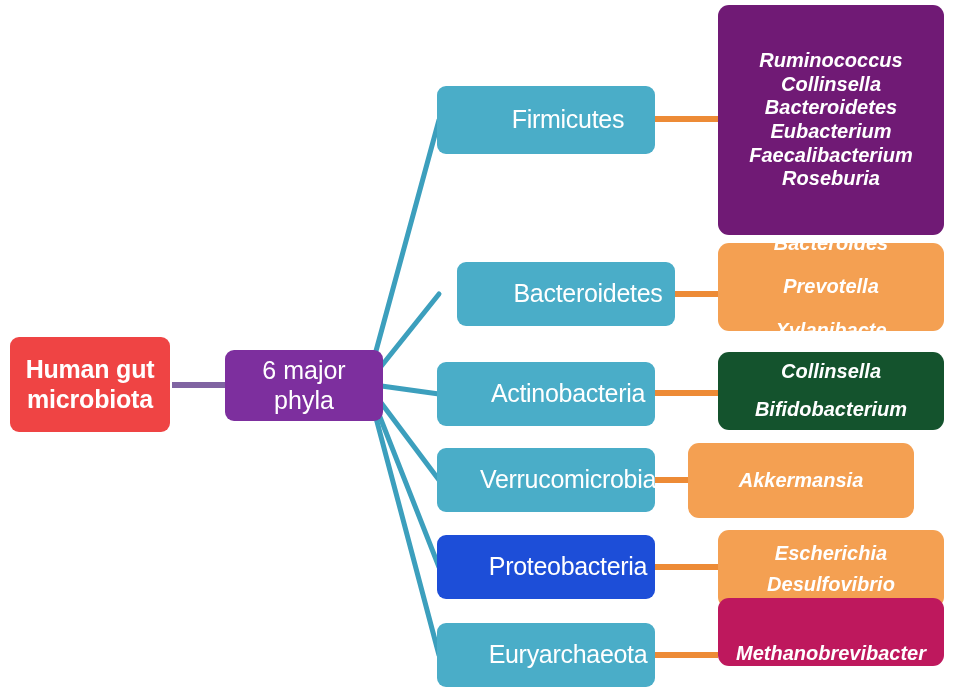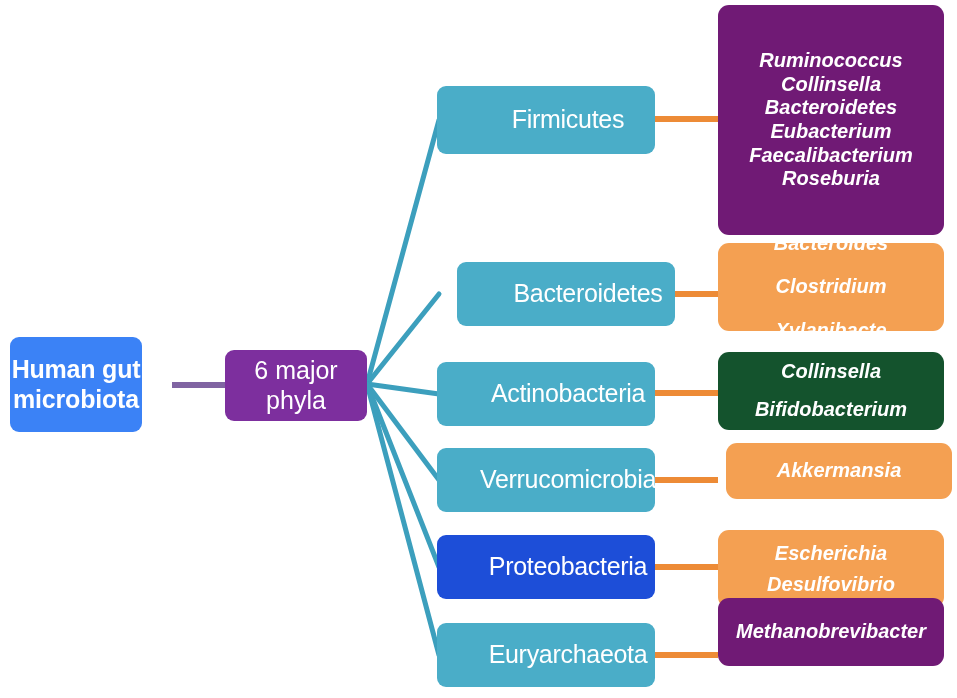--- a/index.html
+++ b/index.html
@@ -90,26 +90,26 @@
       <line x1="367" y1="384" x2="439" y2="394" stroke="#3c9fbd" stroke-width="5" stroke-linecap="round"></line>
       <line x1="655" y1="393" x2="718" y2="393" stroke="#ed8b36" stroke-width="6" stroke-linecap="butt"></line>
       <line x1="367" y1="384" x2="439" y2="480" stroke="#3c9fbd" stroke-width="5" stroke-linecap="round"></line>
       <line x1="655" y1="480" x2="718" y2="480" stroke="#ed8b36" stroke-width="6" stroke-linecap="butt"></line>
       <line x1="367" y1="384" x2="439" y2="567" stroke="#3c9fbd" stroke-width="5" stroke-linecap="round"></line>
       <line x1="655" y1="567" x2="718" y2="567" stroke="#ed8b36" stroke-width="6" stroke-linecap="butt"></line>
       <line x1="367" y1="384" x2="439" y2="655" stroke="#3c9fbd" stroke-width="5" stroke-linecap="round"></line>
       <line x1="655" y1="655" x2="718" y2="655" stroke="#ed8b36" stroke-width="6" stroke-linecap="butt"></line>
     </svg>
 
-  <div class="node node-root" style="left: 10px; top: 337px; width: 132px; height: 95px; background: #3b82f6;">
+  <div class="node node-root" style="left: 10px; top: 337px; width: 160px; height: 95px; background: #ef4444;">
     <span class="line">Human gut</span>
     <span class="line">microbiota</span>
   </div>
 
-  <div class="node node-hub" style="left: 225px; top: 350px; width: 142px; height: 71px; background: rgb(125, 47, 158);">
+  <div class="node node-hub" style="left: 225px; top: 350px; width: 158px; height: 71px; background: rgb(125, 47, 158);">
     <span class="line">6 major</span>
     <span class="line">phyla</span>
   </div>
 
   <div id="branch-nodes">
       <div class="node node-phylum" style="background: rgb(74, 173, 200); left: 437px; top: 86px; width: 218px; height: 68px;">
         <span>Firmicutes</span>
       </div>
       <div class="node node-genera" style="background: #701a75; left: 718px; top: 5px; width: 226px; height: 230px; justify-content: center;">
         <span class="genus-line">Ruminococcus</span>
@@ -117,44 +117,44 @@
         <span class="genus-line">Bacteroidetes</span>
         <span class="genus-line">Eubacterium</span>
         <span class="genus-line">Faecalibacterium</span>
         <span class="genus-line">Roseburia</span>
       </div>
       <div class="node node-phylum" style="background: rgb(74, 173, 200); left: 457px; top: 262px; width: 218px; height: 64px;">
         <span>Bacteroidetes</span>
       </div>
       <div class="node node-genera" style="background: rgb(244, 160, 82); left: 718px; top: 243px; width: 226px; height: 88px; row-gap: 20px;">
         <span class="genus-line">Bacteroides</span>
-        <span class="genus-line">Clostridium</span>
+        <span class="genus-line">Prevotella</span>
         <span class="genus-line">Xylanibacte</span>
       </div>
       <div class="node node-phylum" style="background: rgb(74, 173, 200); left: 437px; top: 362px; width: 218px; height: 64px;">
         <span>Actinobacteria</span>
       </div>
       <div class="node node-genera" style="background: #14532d; left: 718px; top: 352px; width: 226px; height: 78px; row-gap: 14px;">
         <span class="genus-line">Collinsella</span>
         <span class="genus-line">Bifidobacterium</span>
       </div>
       <div class="node node-phylum" style="background: rgb(74, 173, 200); left: 437px; top: 448px; width: 218px; height: 64px;">
         <span>Verrucomicrobia</span>
       </div>
-      <div class="node node-genera" style="background: rgb(244, 160, 82); left: 726px; top: 443px; width: 226px; height: 56px; row-gap: 14px;">
+      <div class="node node-genera" style="background: rgb(244, 160, 82); left: 688px; top: 443px; width: 226px; height: 75px; row-gap: 14px;">
         <span class="genus-line">Akkermansia</span>
       </div>
       <div class="node node-phylum" style="background: #1d4ed8; left: 437px; top: 535px; width: 218px; height: 64px;">
         <span>Proteobacteria</span>
       </div>
       <div class="node node-genera" style="background: rgb(244, 160, 82); left: 718px; top: 530px; width: 226px; height: 78px; row-gap: 7px;">
         <span class="genus-line">Escherichia</span>
         <span class="genus-line">Desulfovibrio</span>
       </div>
       <div class="node node-phylum" style="background: rgb(74, 173, 200); left: 437px; top: 623px; width: 218px; height: 64px;">
         <span>Euryarchaeota</span>
       </div>
-      <div class="node node-genera" style="background: #701a75; left: 718px; top: 598px; width: 226px; height: 68px; row-gap: 14px;">
+      <div class="node node-genera" style="background: #be185d; left: 718px; top: 598px; width: 226px; height: 68px; row-gap: 14px; justify-content: flex-end;">
         <span class="genus-line">Methanobrevibacter</span>
       </div>
     </div>
 
 </div>
 
 </body></html>

